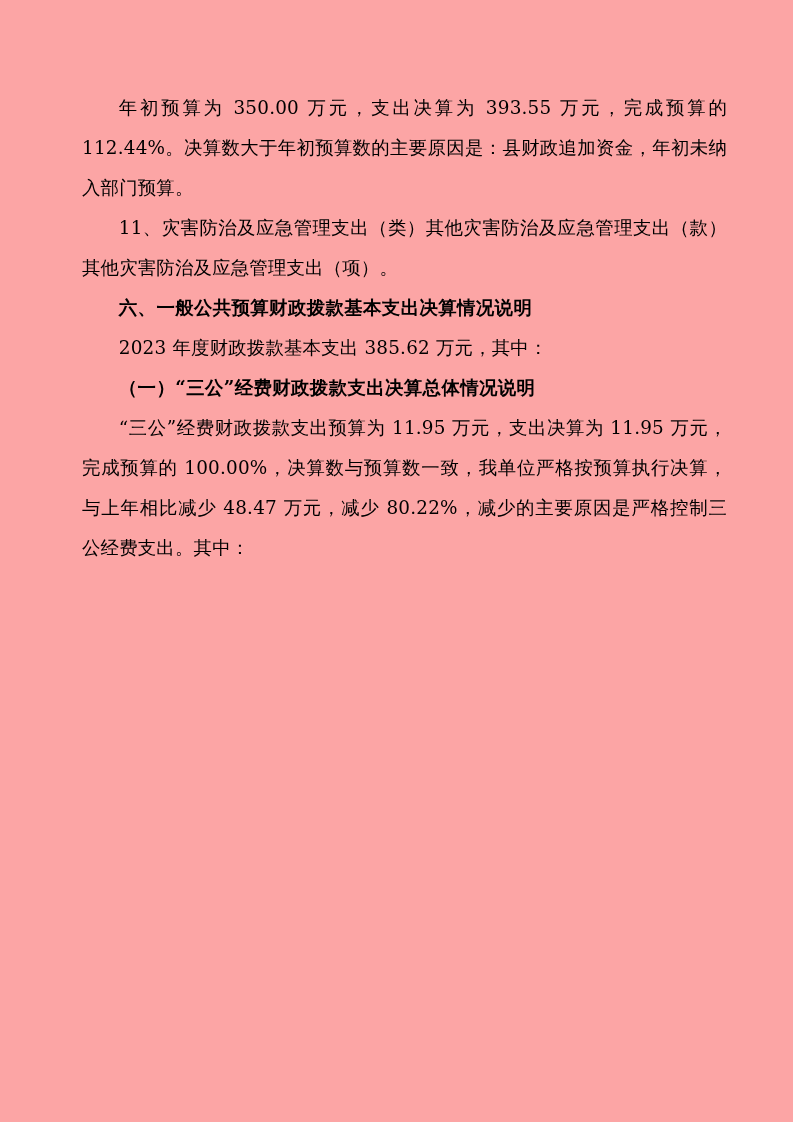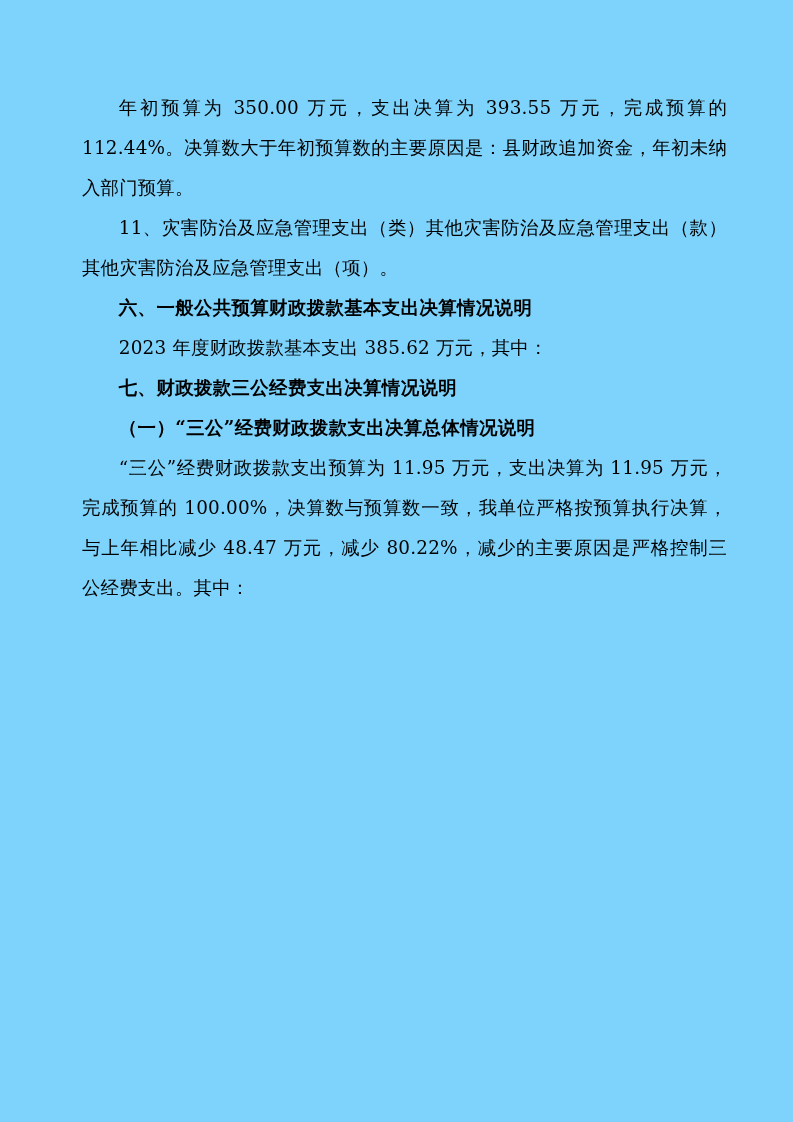--- a/index.html
+++ b/index.html
@@ -10,21 +10,21 @@
   body {
     width: 793px;
     height: 1122px;
     font-family: "DejaVu Serif", "Liberation Serif", serif;
     color: #000000;
   }
   .page {
     position: relative;
     width: 793px;
     height: 1122px;
-    background: #7dd3fc;
+    background: #fca5a5;
     box-sizing: border-box;
     padding: 88px 66px 80px 82px;
   }
   .doc-body {
     font-size: 18.4px;
     line-height: 40px;
     text-align: justify;
     text-justify: inter-ideograph;
     letter-spacing: 0.2px;
   }
@@ -51,21 +51,20 @@
 
     <p class="para">11、灾害防治及应急管理支出（类）其他灾害防治及应急管理支出（款）其他灾害防治及应急管理支出（项）。</p>
 
 
     <p class="heading">六、一般公共预算财政拨款基本支出决算情况说明</p>
 
     <p class="para">2023 年度财政拨款基本支出 385.62 万元，其中：</p>
 
 
 
-    <p class="heading">七、财政拨款三公经费支出决算情况说明</p>
 
     <p class="heading">（一）“三公”经费财政拨款支出决算总体情况说明</p>
 
     <p class="para">“三公”经费财政拨款支出预算为 11.95 万元，支出决算为 11.95 万元，完成预算的 100.00%，决算数与预算数一致，我单位严格按预算执行决算，与上年相比减少 48.47 万元，减少 80.22%，减少的主要原因是严格控制三公经费支出。其中：</p>
 
 
   </div>
 </div>
 
 </body></html>

